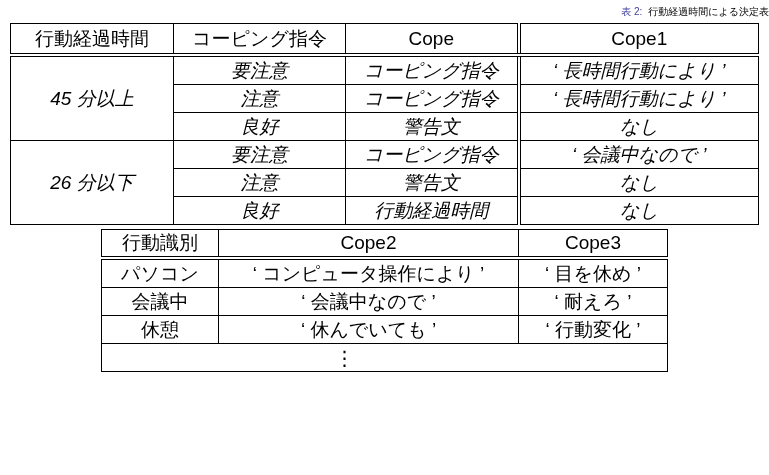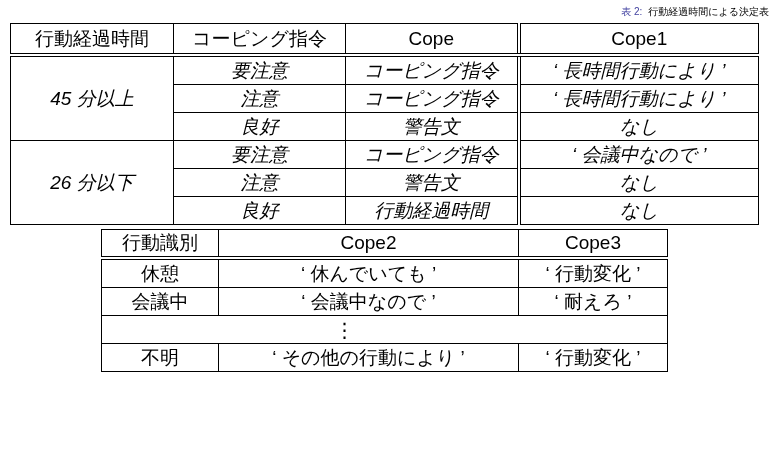--- a/index.html
+++ b/index.html
@@ -95,33 +95,33 @@
         <col style="width:300px">
         <col style="width:149px">
     </colgroup>
     <tbody>
         <tr>
       <th>行動識別</th>
       <th>Cope2</th>
       <th>Cope3</th>
     </tr>
     <tr>
-      <td>休憩</td>
-      <td>‘ 休んでいても ’</td>
-      <td>‘ 行動変化 ’</td>
+      <td>パソコン</td>
+      <td>‘ コンピュータ操作により ’</td>
+      <td>‘ 目を休め ’</td>
     </tr>
     <tr>
       <td>会議中</td>
       <td>‘ 会議中なので ’</td>
       <td>‘ 耐えろ ’</td>
     </tr>
     <tr>
-      <td colspan="3" class="vdots-cell"><span>⋮</span></td>
+      <td>休憩</td>
+      <td>‘ 休んでいても ’</td>
+      <td>‘ 行動変化 ’</td>
     </tr>
     <tr>
-      <td>不明</td>
-      <td>‘ その他の行動により ’</td>
-      <td>‘ 行動変化 ’</td>
+      <td colspan="3" class="vdots-cell"><span>⋮</span></td>
     </tr>
   </tbody>
     </table>
 
 </div>
 
 </body></html>

